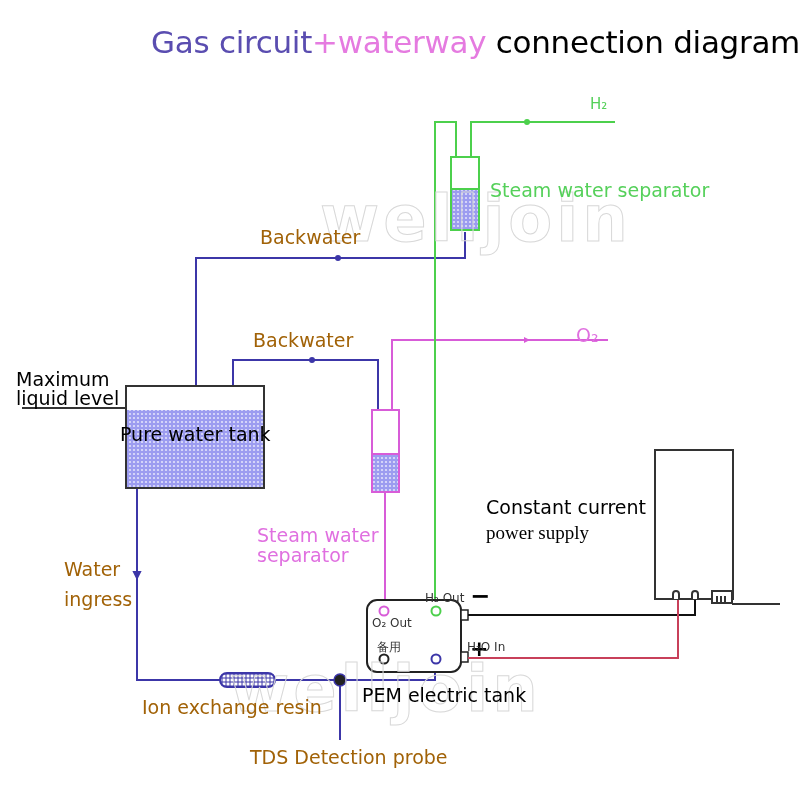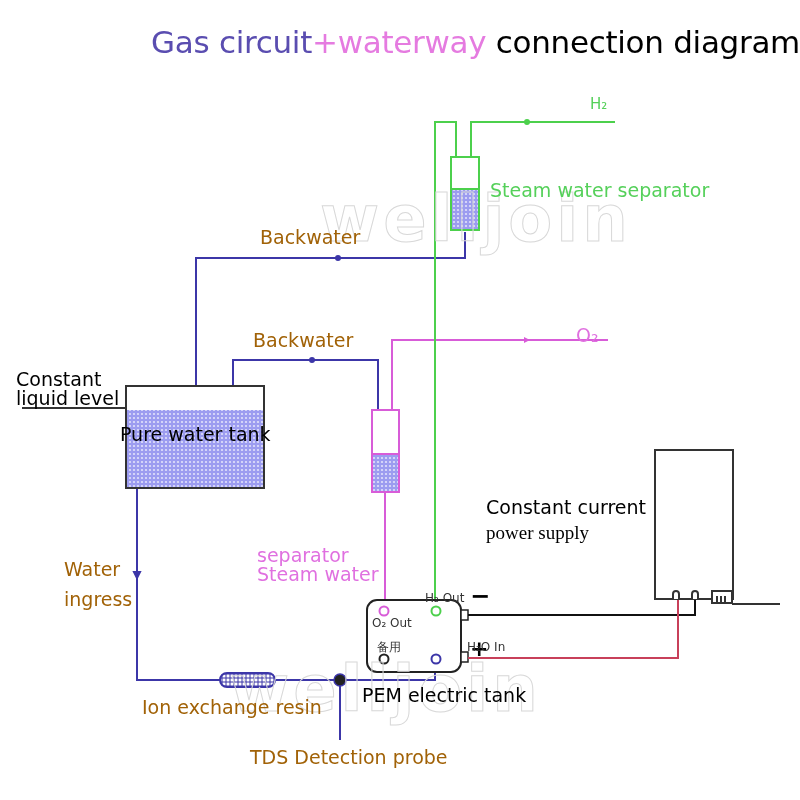--- a/index.html
+++ b/index.html
@@ -109,24 +109,24 @@
 
 <div class="title">
   <span class="t1">Gas circuit</span><span class="t2">+waterway</span><span class="t3"> connection diagram</span>
 </div>
 
 <div class="lbl green" style="left:590px;top:94px;font-size:15px;">H₂</div>
 <div class="lbl pink" style="left:576px;top:313px;font-size:19px;margin-top:12px;">O₂</div>
 <div class="lbl green" style="left:490px;top:180px;">Steam water separator</div>
 <div class="lbl blue" style="left:260px;top:227px;">Backwater</div>
 <div class="lbl blue" style="left:253px;top:330px;">Backwater</div>
-<div class="lbl black" style="left:16px;top:369px;">Constant</div>
+<div class="lbl black" style="left:16px;top:369px;">Maximum</div>
 <div class="lbl black" style="left:16px;top:388px;">liquid level</div>
 <div class="lbl black" style="left:120px;top:424px;">Pure water tank</div>
-<div class="lbl pink" style="left:257px;top:525px;margin-top:39px;">Steam water</div>
+<div class="lbl pink" style="left:257px;top:525px;">Steam water</div>
 <div class="lbl pink" style="left:257px;top:545px;">separator</div>
 <div class="lbl black" style="left:486px;top:497px;">Constant current</div>
 <div class="lbl black" style="left:486px;top:522px;font-family:Liberation Serif, serif;">power supply</div>
 <div class="lbl blue" style="left:64px;top:559px;">Water</div>
 <div class="lbl blue" style="left:64px;top:589px;">ingress</div>
 <div class="lbl blue" style="left:142px;top:697px;">Ion exchange resin</div>
 <div class="lbl blue" style="left:250px;top:747px;">TDS Detection probe</div>
 <div class="lbl black" style="left:362px;top:685px;text-align:right;">PEM electric tank</div>
 <div class="lbl black" style="left:470px;top:586px;font-size:24px;font-weight:bold;">−</div>
 <div class="lbl black" style="left:470px;top:638px;font-size:22px;font-weight:bold;">+</div>

